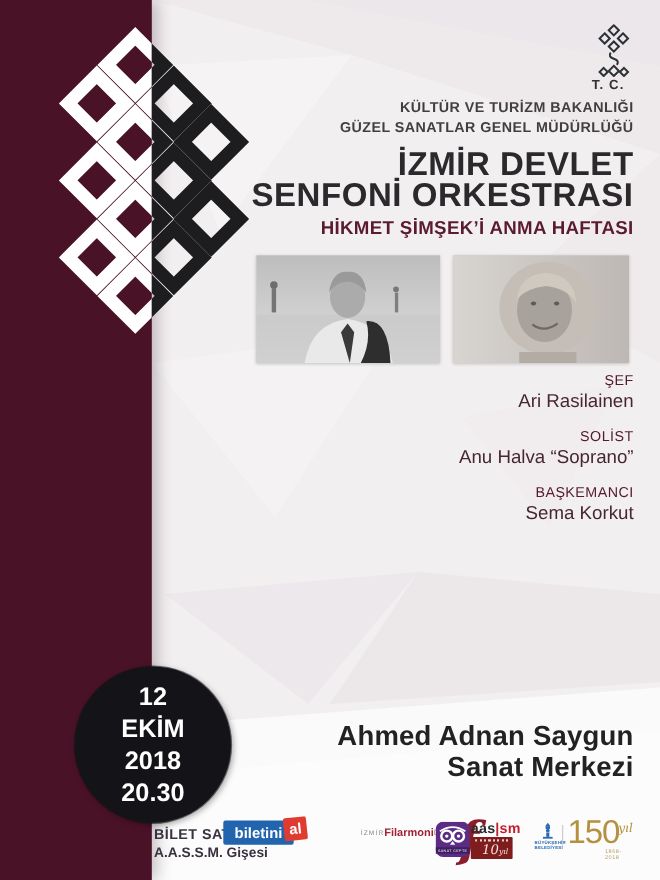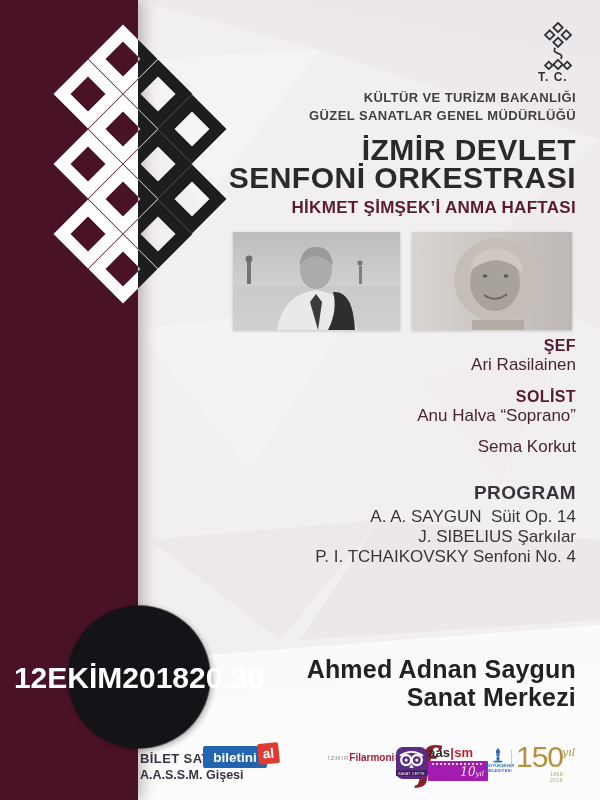--- a/index.html
+++ b/index.html
@@ -22,29 +22,29 @@
   
   .title{right:24px;text-align:right;font-weight:bold;color:#2c292c;letter-spacing:.5px;}
   .t1{top:133px;font-size:30px;} .t2{top:161px;font-size:30px;text-align:center;}
   .subtitle{right:24px;top:198px;text-align:right;font-size:17px;font-weight:bold;color:#5a1b31;letter-spacing:.3px;}
   
   .photo{top:232px;height:98px;box-shadow:0 1px 3px rgba(0,0,0,.2);overflow:hidden;background:#cfcfcf;}
   .photo-left{left:233px;width:167px;}
   .photo-right{left:412px;width:160px;}
   
   .credits{top:336px;right:24px;text-align:right;}
-  .role{font-size:16px;font-weight:bold;color:#541a30;line-height:20px;letter-spacing:.4px;}
+  .role{font-size:13px;font-weight:normal;color:#541a30;line-height:20px;letter-spacing:.4px;}
   .name{font-size:17px;color:#472632;line-height:18px;margin-bottom:13px;}
   .program{top:483px;right:24px;text-align:right;}
   .program-label{font-size:19px;font-weight:bold;color:#39343b;line-height:20px;letter-spacing:.4px;margin-bottom:4px;}
   .program-item{font-size:17px;color:#3a353b;line-height:20px;white-space:pre-wrap;}
   
   .date-circle{left:68px;top:606px;width:142px;height:142px;border-radius:50%;background:#141418;
-    display:flex;flex-direction:row;align-items:center;justify-content:center;
-    color:#ffffff;font-weight:bold;font-size:30px;line-height:29px;text-align:center;
+    display:flex;flex-direction:column;align-items:center;justify-content:center;
+    color:#ffffff;font-weight:bold;font-size:23px;line-height:29px;text-align:center;
     box-shadow:0 0 0 1px rgba(20,20,24,.6),2px 2px 6px rgba(0,0,0,.35);}
   
   .venue{right:24px;top:655px;text-align:right;font-size:25px;font-weight:bold;color:#232124;line-height:28px;letter-spacing:.2px;}
   
   .bilet-label{left:140px;top:751px;font-size:13px;font-weight:bold;color:#3a3240;letter-spacing:.4px;}
   .outlet{left:140px;top:768px;font-size:12.5px;font-weight:bold;color:#3a3240;}
   .biletini{left:203px;top:746px;width:64px;height:22px;background:#2264ae;border-radius:2px;
     color:#fff;font-weight:bold;font-size:13.5px;display:flex;align-items:center;justify-content:center;}
   .al{left:258px;top:743px;width:21px;height:21px;background:#e03b30;border-radius:2px;transform:rotate(-6deg);
     color:#fff;font-weight:bold;font-size:13.5px;display:flex;align-items:center;justify-content:center;}
@@ -52,21 +52,21 @@
   .filarmoni{left:328px;top:746px;display:flex;align-items:flex-start;}
   .fil-text{display:flex;flex-direction:row;align-items:center;padding-top:6px;}
   .fil-top{font-size:6px;color:#8a8a8a;letter-spacing:1px;}
   .fil-main{font-size:10px;font-weight:bold;color:#a12233;line-height:11px;}
   .fil-bottom{font-size:7px;color:#8a8a8a;line-height:8px;}
   .fil-f{font-family:"DejaVu Serif",serif;font-style:italic;font-weight:bold;font-size:44px;line-height:36px;color:#8c1d2c;margin-left:-2px;}
   .owl{left:396px;top:747px;}
   .aassm{left:428px;top:746px;width:50px;}
   .aassm-word{font-size:13px;font-weight:bold;line-height:13px;letter-spacing:.2px;}
   .aassm-black{color:#2b2b2b;} .aassm-red{color:#c01f2e;}
-  .aassm-box{margin-top:2px;width:60px;height:20px;background:#a21caf;border-radius:1px;position:relative;}
+  .aassm-box{margin-top:2px;width:38px;height:20px;background:#7f1d1d;border-radius:1px;position:relative;}
   .aassm-micro{position:absolute;left:4px;right:4px;top:2px;height:2px;
      background:repeating-linear-gradient(90deg,#e8cfd2 0 2px,transparent 2px 4px);}
   .aassm-10{position:absolute;right:4px;bottom:1px;color:#f3dfe1;font-family:"DejaVu Serif",serif;font-style:italic;font-size:12px;line-height:12px;}
   .aassm-10 .yil{font-size:7px;}
   .muni{left:486px;top:748px;width:24px;text-align:center;}
   .muni-text{font-size:4px;font-weight:bold;color:#2a6ab2;line-height:5px;letter-spacing:.2px;}
   .logo-sep{left:511px;top:750px;width:1px;height:18px;background:#c9c9c9;}
   .anniv{left:516px;top:742px;width:62px;color:#b3913f;}
   .anniv-num{font-size:30px;line-height:30px;letter-spacing:-1px;}
   .anniv-word{position:absolute;left:46px;top:4px;font-family:"DejaVu Serif",serif;font-style:italic;font-size:11px;}
@@ -179,29 +179,24 @@
       <path d="M58 40 Q60 18 84 16 Q110 18 112 44 Q104 30 84 28 Q66 30 58 40 Z" fill="#cfc9c0"></path>
       <rect x="60" y="88" width="52" height="10" fill="#b2aca5"></rect>
     </svg>
   </div>
 
   <div class="abs credits">
     <div class="role">ŞEF</div>
     <div class="name">Ari Rasilainen</div>
     <div class="role">SOLİST</div>
     <div class="name">Anu Halva “Soprano”</div>
+    <div class="role">BAŞKEMANCI</div>
     <div class="name">Sema Korkut</div>
   </div>
 
-  <div class="abs program">
-    <div class="program-label">PROGRAM</div>
-    <div class="program-item">A. A. SAYGUN  Süit Op. 14</div>
-    <div class="program-item">J. SIBELIUS Şarkılar</div>
-    <div class="program-item">P. I. TCHAIKOVSKY Senfoni No. 4</div>
-  </div>
 
   <div class="abs date-circle">
     <div>12</div>
     <div>EKİM</div>
     <div>2018</div>
     <div>20.30</div>
   </div>
 
   <div class="abs venue">
     <div>Ahmed Adnan Saygun</div>

